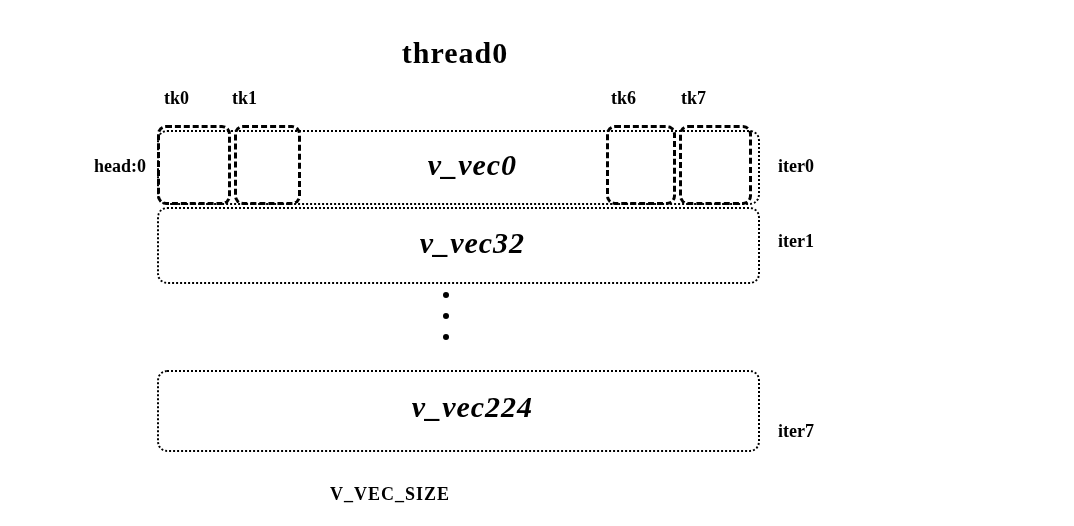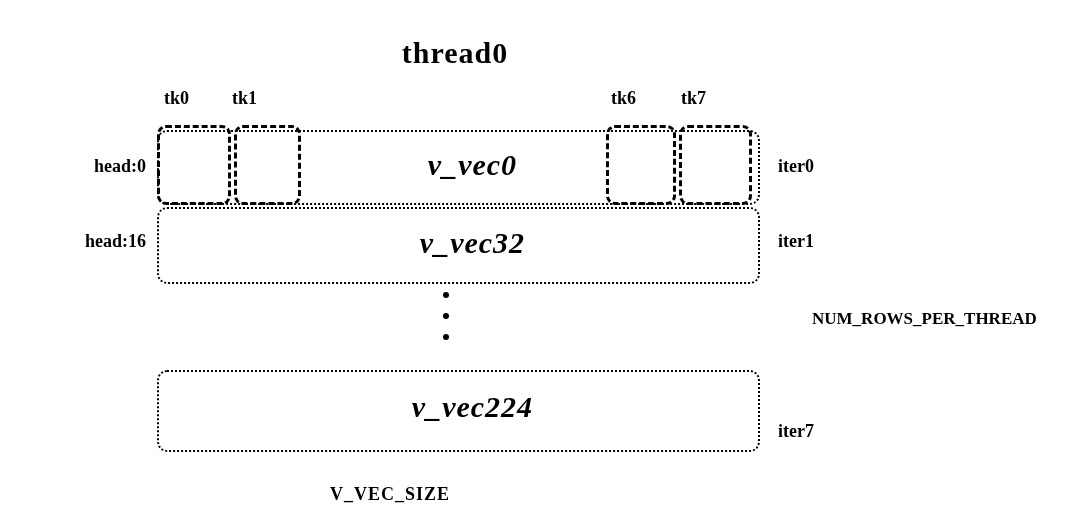--- a/index.html
+++ b/index.html
@@ -113,33 +113,31 @@
   <div class="abs row-box" style="top:130px; height:75px;"></div>
   <div class="abs row-box" style="top:207px; height:77px;"></div>
   <div class="abs row-box" style="top:370px; height:82px;"></div>
 
   <div class="abs tk-box" style="left:157px; width:74px;"></div>
   <div class="abs tk-box" style="left:234px; width:67px;"></div>
   <div class="abs tk-box" style="left:606px; width:70px;"></div>
   <div class="abs tk-box" style="left:679px; width:73px;"></div>
 
   <div class="abs mono-bold head-label" style="top:156px;">head:0</div>
-  <div class="abs mono-bold head-label" style="top:231px;">head:16</div>
 
   <div class="abs mono-bold vec-label" style="top:148px;">v_vec0</div>
   <div class="abs mono-bold vec-label" style="top:226px;">v_vec32</div>
   <div class="abs mono-bold vec-label" style="top:390px;">v_vec224</div>
 
   <div class="abs mono-bold iter-label" style="top:156px;">iter0</div>
   <div class="abs mono-bold iter-label" style="top:231px;">iter1</div>
   <div class="abs mono-bold iter-label" style="top:399px;margin-top:22px;">iter7</div>
 
   <div class="abs ellipsis">
     <div class="dot"></div>
     <div class="dot"></div>
     <div class="dot"></div>
   </div>
 
-  <div class="abs mono-bold side-label">NUM_ROWS_PER_THREAD</div>
 
   <div class="abs mono-bold bottom-label">V_VEC_SIZE</div>
 
 </div>
 
 </body></html>

